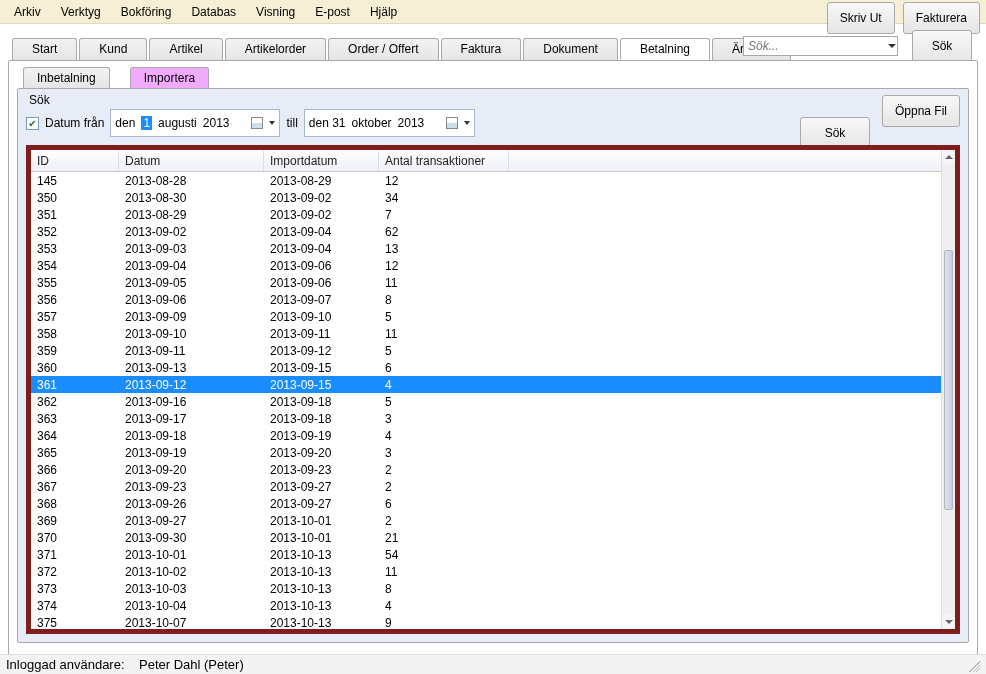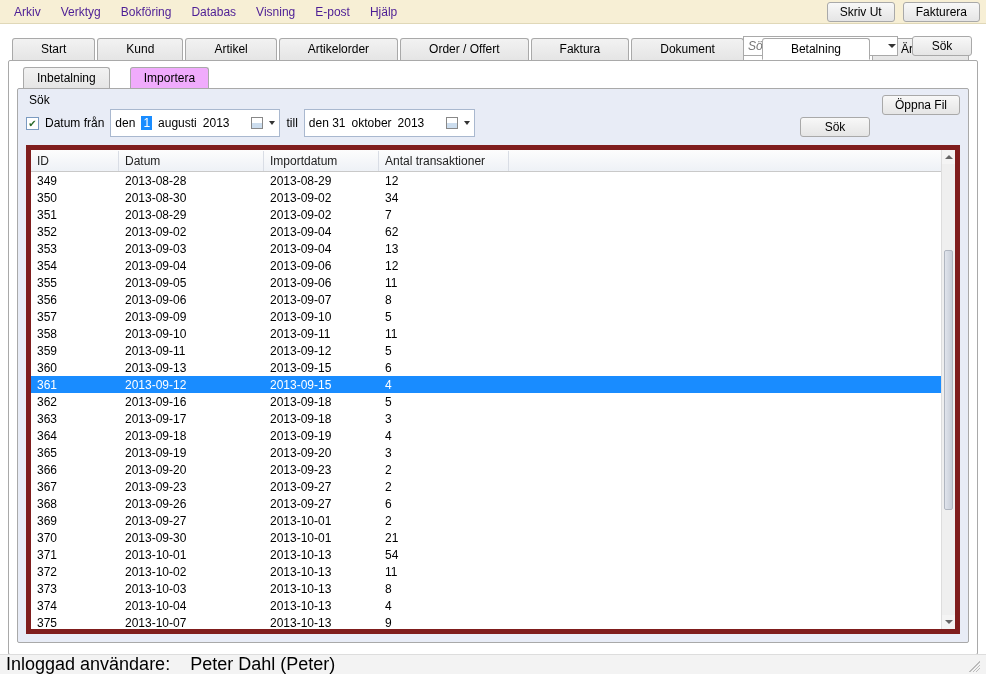--- a/index.html
+++ b/index.html
@@ -18,35 +18,35 @@
     background: #f7efd5;
     height: 24px;
     display: flex;
     align-items: center;
     padding: 0 4px;
     border-bottom: 1px solid #e0d8b8;
     position: relative;
   }
   .menubar .menu-item {
     padding: 3px 10px;
-    color: #4c1d95;
+    color: #000000;
     cursor: default;
   }
   .top-buttons {
     position: absolute;
     right: 6px;
     top: 2px;
     display: flex;
     gap: 8px;
   }
   .btn {
     background: linear-gradient(#f8f8f8, #e5e5e5);
     border: 1px solid #a9a9a9;
     border-radius: 3px;
-    padding: 2px 12px;
+    padding: 8px 12px;
     font-size: 12px;
     cursor: default;
     min-width: 60px;
     text-align: center;
   }
   .search-row {
     display: flex;
     align-items: center;
     justify-content: flex-end;
     padding: 4px 8px 0 8px;
@@ -74,35 +74,34 @@
     margin-right: 8px;
   }
   .main-tabs {
     display: flex;
     padding: 14px 8px 0 12px;
     gap: 0;
   }
   .main-tab {
     border: 1px solid #a9a9a9;
     border-bottom: none;
-    padding: 3px 28px;
+    padding: 3px 19px;
     background: linear-gradient(#f2f2f2, #e5e5e5);
     margin-right: 2px;
     border-radius: 3px 3px 0 0;
     font-size: 12px;
     cursor: default;
     min-width: 44px;
     text-align: center;
   }
   .main-tab.active {
     background: #fff;
     border-bottom: 1px solid #fff;
     position: relative;
     z-index: 2;
-    margin-left: 16px;
   }
   .main-panel {
     border: 1px solid #a9a9a9;
     margin: 0 8px 0 8px;
     background: #fff;
     border-radius: 2px;
     height: 595px;
     position: relative;
   }
   .sub-tabs {
@@ -262,21 +261,21 @@
 
   .statusbar {
     position: absolute;
     left: 0; right: 0; bottom: 0;
     height: 20px;
     background: #f3f3f3;
     border-top: 1px solid #ddd;
     display: flex;
     align-items: center;
     padding: 0 6px;
-    font-size: 18px;
+    font-size: 13px;
     justify-content: space-between;
     gap: 20px;
   }
   .grip {
     width: 14px; height: 14px;
     background:
       linear-gradient(135deg, transparent 60%, #bbb 60%, #bbb 65%, transparent 65%,
                       transparent 72%, #bbb 72%, #bbb 77%, transparent 77%,
                       transparent 84%, #bbb 84%, #bbb 89%, transparent 89%);
   }
@@ -363,21 +362,21 @@
     <div class="table-wrap">
       <div class="thead">
         <div class="th col-id">ID</div>
         <div class="th col-date">Datum</div>
         <div class="th col-import">Importdatum</div>
         <div class="th col-count">Antal transaktioner</div>
         <div class="th" style="flex:1;border-right:none"></div>
       </div>
       <div class="tbody" id="tbody">
           <div class="tr">
-            <div class="td col-id">349</div>
+            <div class="td col-id">145</div>
             <div class="td col-date">2013-08-28</div>
             <div class="td col-import">2013-08-29</div>
             <div class="td col-count">12</div>
           </div>
           <div class="tr">
             <div class="td col-id">350</div>
             <div class="td col-date">2013-08-30</div>
             <div class="td col-import">2013-09-02</div>
             <div class="td col-count">34</div>
           </div>

